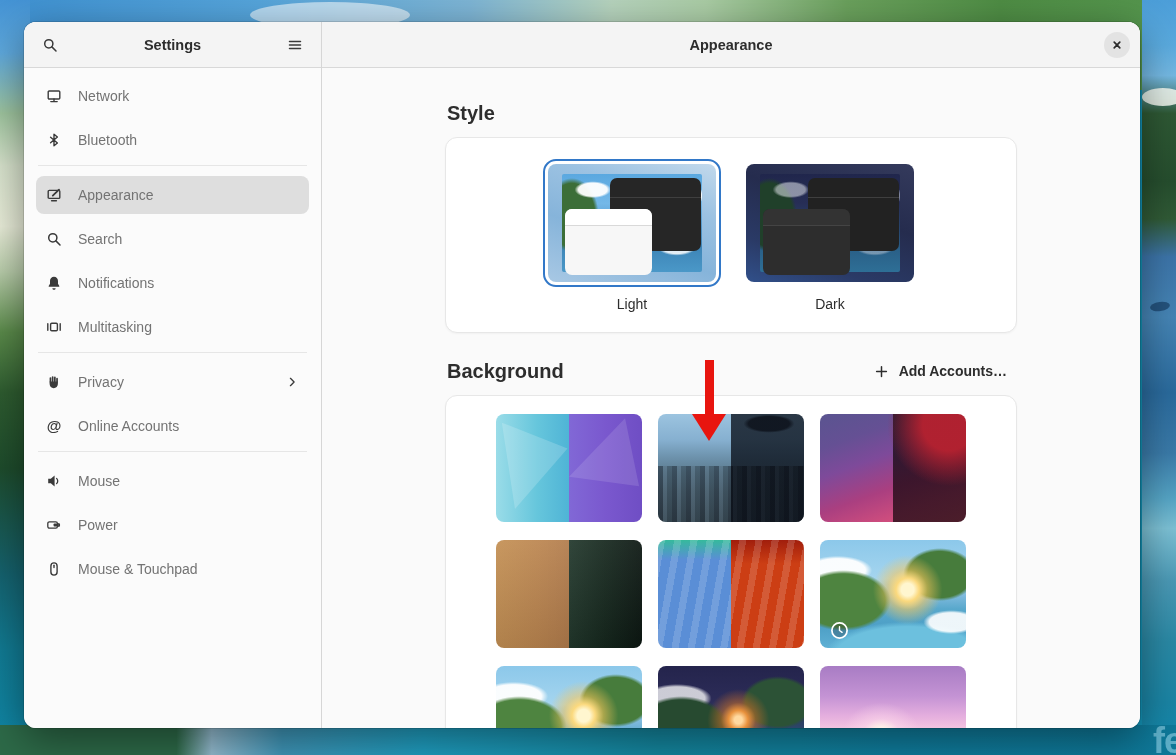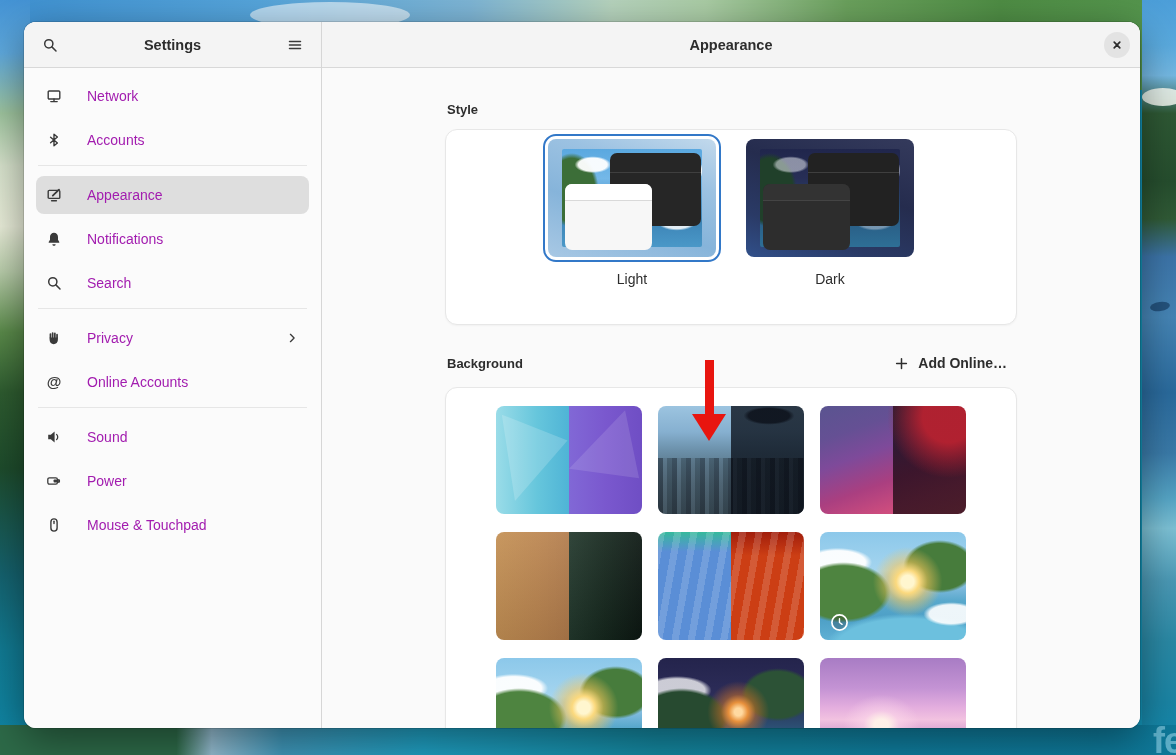--- a/index.html
+++ b/index.html
@@ -37,38 +37,38 @@
     display:flex; align-items:center; padding:0 10px; }
   .hdr-btn { width:32px; height:32px; border:none; background:transparent; border-radius:7px;
     display:flex; align-items:center; justify-content:center; cursor:pointer; }
   .hdr-title { flex:1; text-align:center; font-size:14.5px; font-weight:bold; color:#2d2d2d; }
   .side-list { padding:9px 12px; overflow:hidden; }
   .srow { height:38px; margin-bottom:6px; border-radius:8px; display:flex; align-items:center;
     padding:0 10px; cursor:pointer; }
   .srow.sel { background:#dedede; }
   .ic { width:16px; height:16px; display:flex; align-items:center; justify-content:center; flex:0 0 16px; }
   .at-ic { font-size:15px; font-weight:bold; color:#3a3a3a; line-height:16px; }
-  .slabel { margin-left:25px; font-size:14px; color:#a21caf; white-space:nowrap; }
+  .slabel { margin-left:16px; font-size:14px; color:#737373; white-space:nowrap; }
   .chev { margin-left:auto; width:14px; height:14px; display:flex; align-items:center; }
   .sep { height:1px; background:#e6e6e6; margin:4px 2px 10px; }
 
   
   .panel { flex:1; background:#fafafa; display:flex; flex-direction:column; position:relative; }
   .panel-hdr { height:46px; flex:0 0 46px; background:#f4f4f4; border-bottom:1px solid #d8d8d8;
     position:relative; display:flex; align-items:center; justify-content:center; }
   .panel-title { font-size:14.5px; font-weight:bold; color:#2d2d2d; }
   .close-btn { position:absolute; right:10px; top:10px; width:26px; height:26px; border-radius:50%;
     background:#e3e3e3; border:none; cursor:pointer; display:flex; align-items:center; justify-content:center; }
   .content { flex:1; overflow:hidden; position:relative; }
   .content-col { width:572px; margin:0 auto; padding-top:34px; }
-  .sec-title { font-size:13px; font-weight:bold; color:#2d2d2d; margin:0 2px 12px; }
+  .sec-title { font-size:20px; font-weight:bold; color:#2d2d2d; margin:0 2px 12px; }
   .card { background:#fff; border:1px solid #e7e7e7; border-radius:12px; box-shadow:0 1px 2px rgba(0,0,0,.04); }
 
   
-  .style-card { height:196px; display:flex; justify-content:center; align-items:flex-start; gap:20px; padding-top:4px; }
+  .style-card { height:196px; display:flex; justify-content:center; align-items:flex-start; gap:20px; padding-top:21px; }
   .style-opt { display:flex; flex-direction:column; align-items:center; cursor:pointer; }
   .ring { border:2.5px solid transparent; border-radius:13px; padding:3px; }
   .style-opt.sel .ring { border-color:#3278c8; }
   .prev { width:168px; height:118px; border-radius:8px; overflow:hidden; position:relative; }
   .prev-light { background:linear-gradient(200deg,#c2d9ec 0%,#9cc2e2 30%,#86b4da 62%,#a8c8e4 100%); }
   .prev-dark  { background:linear-gradient(200deg,#343a5c 0%,#252c4e 40%,#2a3a66 75%,#31508a 100%); }
   .wallp { position:absolute; left:14px; right:14px; top:10px; bottom:10px; border-radius:2px; }
   .prev-light .wallp { background:
       radial-gradient(ellipse 26px 12px at 22% 16%, rgba(255,255,255,.95) 0 55%, transparent 70%),
       radial-gradient(ellipse 30px 14px at 88% 22%, rgba(255,255,255,.9) 0 55%, transparent 70%),
@@ -215,56 +215,65 @@
         </span>
         <span class="slabel">Network</span>
       </div>
 
       <div class="srow">
         <span class="ic">
           <svg class="glyph" width="16" height="16" viewBox="0 0 16 16" fill="none" stroke="#3a3a3a" stroke-width="1.4" stroke-linecap="round" stroke-linejoin="round">
               <path d="M4.6 5.2l6.8 5.8L8 13.8V2.2l3.4 2.8-6.8 5.8"></path>
             </svg>
         </span>
-        <span class="slabel">Accounts</span>
+        <span class="slabel">Bluetooth</span>
       </div>
 
       <div class="sep"></div>
 
       <div class="srow sel">
         <span class="ic">
           <svg class="glyph" width="16" height="16" viewBox="0 0 16 16" fill="none" stroke="#3a3a3a" stroke-width="1.4" stroke-linecap="round">
               <rect x="2.2" y="3.4" width="11.6" height="8" rx="1"></rect>
               <path d="M5.6 13.8h4.8"></path>
               <path d="M6.8 8.6L13 2.6" stroke-width="1.8"></path>
             </svg>
         </span>
         <span class="slabel">Appearance</span>
       </div>
 
       <div class="srow">
         <span class="ic">
+          <svg class="glyph" width="16" height="16" viewBox="0 0 16 16" fill="none" stroke="#3a3a3a" stroke-width="1.5" stroke-linecap="round">
+              <circle cx="6.8" cy="6.8" r="4.1"></circle>
+              <path d="M9.9 9.9L14 14"></path>
+            </svg>
+        </span>
+        <span class="slabel">Search</span>
+      </div>
+
+      <div class="srow">
+        <span class="ic">
           <svg class="glyph" width="16" height="16" viewBox="0 0 16 16">
               <path fill="#3a3a3a" d="M8 1.8c2.3 0 4 1.8 4 4.1v2.9l1.3 2.2c.2.4 0 .8-.5.8H3.2c-.5 0-.7-.4-.5-.8L4 8.8V5.9c0-2.3 1.7-4.1 4-4.1z"></path>
               <path fill="#3a3a3a" d="M6.4 13.2h3.2c0 .9-.7 1.6-1.6 1.6s-1.6-.7-1.6-1.6z"></path>
             </svg>
         </span>
         <span class="slabel">Notifications</span>
       </div>
 
       <div class="srow">
         <span class="ic">
-          <svg class="glyph" width="16" height="16" viewBox="0 0 16 16" fill="none" stroke="#3a3a3a" stroke-width="1.5" stroke-linecap="round">
-              <circle cx="6.8" cy="6.8" r="4.1"></circle>
-              <path d="M9.9 9.9L14 14"></path>
-            </svg>
-        </span>
-        <span class="slabel">Search</span>
-      </div>
-
+          <svg class="glyph" width="16" height="16" viewBox="0 0 16 16" fill="none" stroke="#3a3a3a" stroke-width="1.4" stroke-linecap="round">
+              <rect x="4.6" y="4.2" width="6.8" height="7.6" rx="1.2"></rect>
+              <path d="M1.8 4.8v6.4M14.2 4.8v6.4"></path>
+            </svg>
+        </span>
+        <span class="slabel">Multitasking</span>
+      </div>
 
       <div class="sep"></div>
 
 
       <div class="srow">
         <span class="ic">
           <svg class="glyph" width="16" height="16" viewBox="0 0 16 16">
               <g fill="#3a3a3a">
                 <rect x="3.6" y="3.2" width="1.7" height="5.5" rx="0.85"></rect>
                 <rect x="5.8" y="2.2" width="1.7" height="6.5" rx="0.85"></rect>
@@ -290,21 +299,21 @@
 
       <div class="sep"></div>
 
       <div class="srow">
         <span class="ic">
           <svg class="glyph" width="16" height="16" viewBox="0 0 16 16">
               <path fill="#3a3a3a" d="M2.2 5.8h2.6L8.6 2.6v10.8L4.8 10.2H2.2z"></path>
               <path d="M10.6 5.4a3.6 3.6 0 010 5.2" fill="none" stroke="#3a3a3a" stroke-width="1.3" stroke-linecap="round"></path>
             </svg>
         </span>
-        <span class="slabel">Sound</span>
+        <span class="slabel">Mouse</span>
       </div>
 
       <div class="srow">
         <span class="ic">
           <svg class="glyph" width="16" height="16" viewBox="0 0 16 16" fill="none" stroke="#3a3a3a" stroke-width="1.3" stroke-linecap="round">
               <rect x="1.8" y="4.8" width="9.6" height="6.4" rx="1.6"></rect>
               <path d="M11.8 6.8h1a.6.6 0 01.6.6v1.2a.6.6 0 01-.6.6h-1"></path>
               <g fill="#3a3a3a" stroke="none">
                 <rect x="7.6" y="6.4" width="3.6" height="3.2" rx="0.8"></rect>
               </g>
@@ -375,21 +384,21 @@
         </div>
 
         <div class="bg-row">
           <div class="sec-title">Background</div>
           <button class="add-btn">
             <span class="ic">
               <svg class="glyph" width="15" height="15" viewBox="0 0 16 16" fill="none" stroke="#2d2d2d" stroke-width="1.6" stroke-linecap="round">
                   <path d="M8 2.8v10.4M2.8 8h10.4"></path>
                 </svg>
             </span>
-            <span>Add Online…</span>
+            <span>Add Accounts…</span>
           </button>
         </div>
 
         <div class="card bg-card">
           <div class="wall-grid">
             <div class="tile w1" title="abstract-triangles-light-dark"></div>
             <div class="tile w2" title="city-skyline-day-night"></div>
             <div class="tile w3" title="layered-waves-light-dark"></div>
             <div class="tile w4" title="painted-canvas-light-dark"></div>
             <div class="tile w5" title="paint-drips-light-dark"></div>

